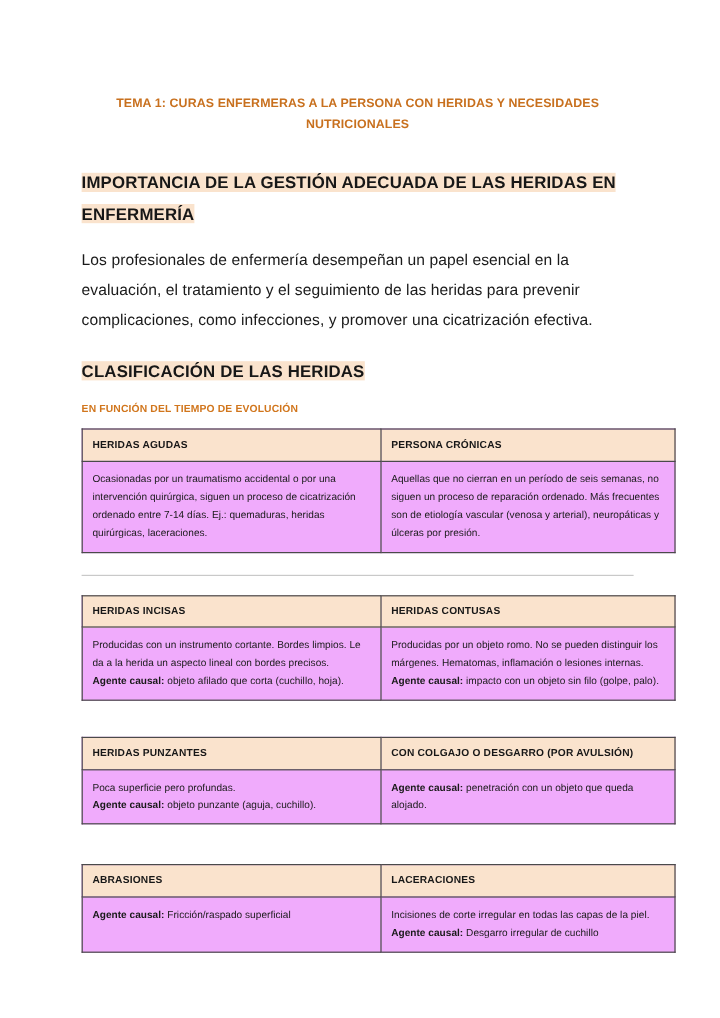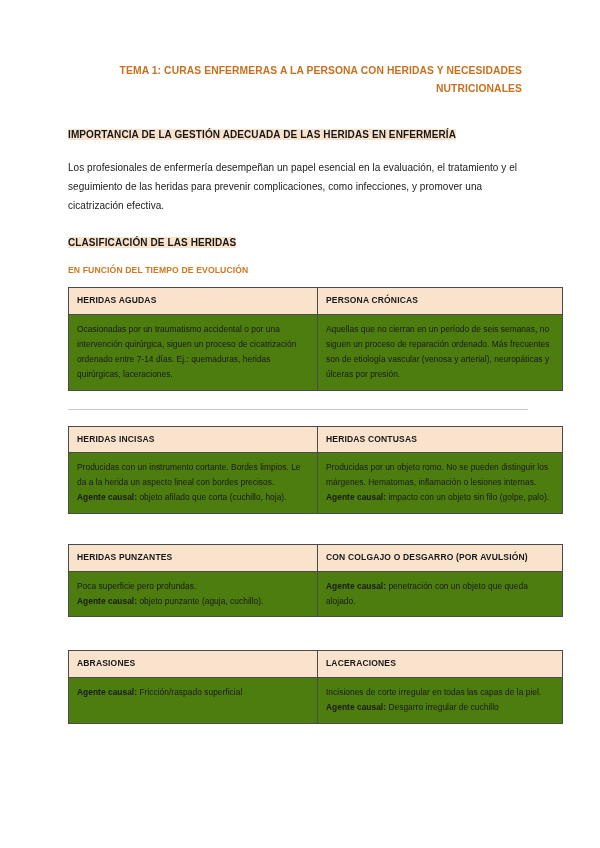--- a/index.html
+++ b/index.html
@@ -19,45 +19,45 @@
     width: 600px;
     height: 848px;
     background: #ffffff;
     box-sizing: border-box;
     padding: 62px 72px 0 68px;
   }
   .doc-title {
     color: #c8701e;
     font-size: 10.3px;
     font-weight: bold;
-    text-align: right;
+    text-align: center;
     line-height: 1.75;
     letter-spacing: 0.01em;
-    margin: 0 0 26px 0;
+    margin: 16px 0 26px 0;
     padding: 0 6px;
   }
   .hl-heading {
     display: inline;
     background: #fae3cd;
     color: #171717;
-    font-size: 10px;
+    font-size: 14px;
     font-weight: bold;
     line-height: 1.85;
     letter-spacing: 0.01em;
     box-decoration-break: clone;
     -webkit-box-decoration-break: clone;
   }
   .heading-row {
     margin: 0 0 13px 0;
   }
   .heading-row.tight {
     margin-bottom: 11px;
   }
   .body-para {
-    font-size: 10px;
+    font-size: 13px;
     line-height: 1.92;
     color: #1a1a1a;
     margin: 0 0 17px 0;
     letter-spacing: 0.005em;
   }
   .orange-heading {
     color: #d1761d;
     font-size: 8.6px;
     font-weight: bold;
     letter-spacing: 0.015em;
@@ -68,21 +68,21 @@
     border: 0;
     border-top: 1px solid #c9c9c9;
     margin: 18px 0 16px 0;
     height: 0;
   }
   table.wtable {
     width: 460px;
     border-collapse: collapse;
     table-layout: fixed;
     margin: 0 0 0 0;
-    background: #4d7c0f;
+    background: #f0abfc;
   }
   table.wtable td {
     border: 1px solid #4a4a4a;
     vertical-align: top;
     padding: 7px 8px 8px 8px;
   }
   table.wtable td.col-left { width: 232px; }
   table.wtable td.col-right { width: 228px; }
   table.wtable tr.hdr td {
     background: #fae3cd;

